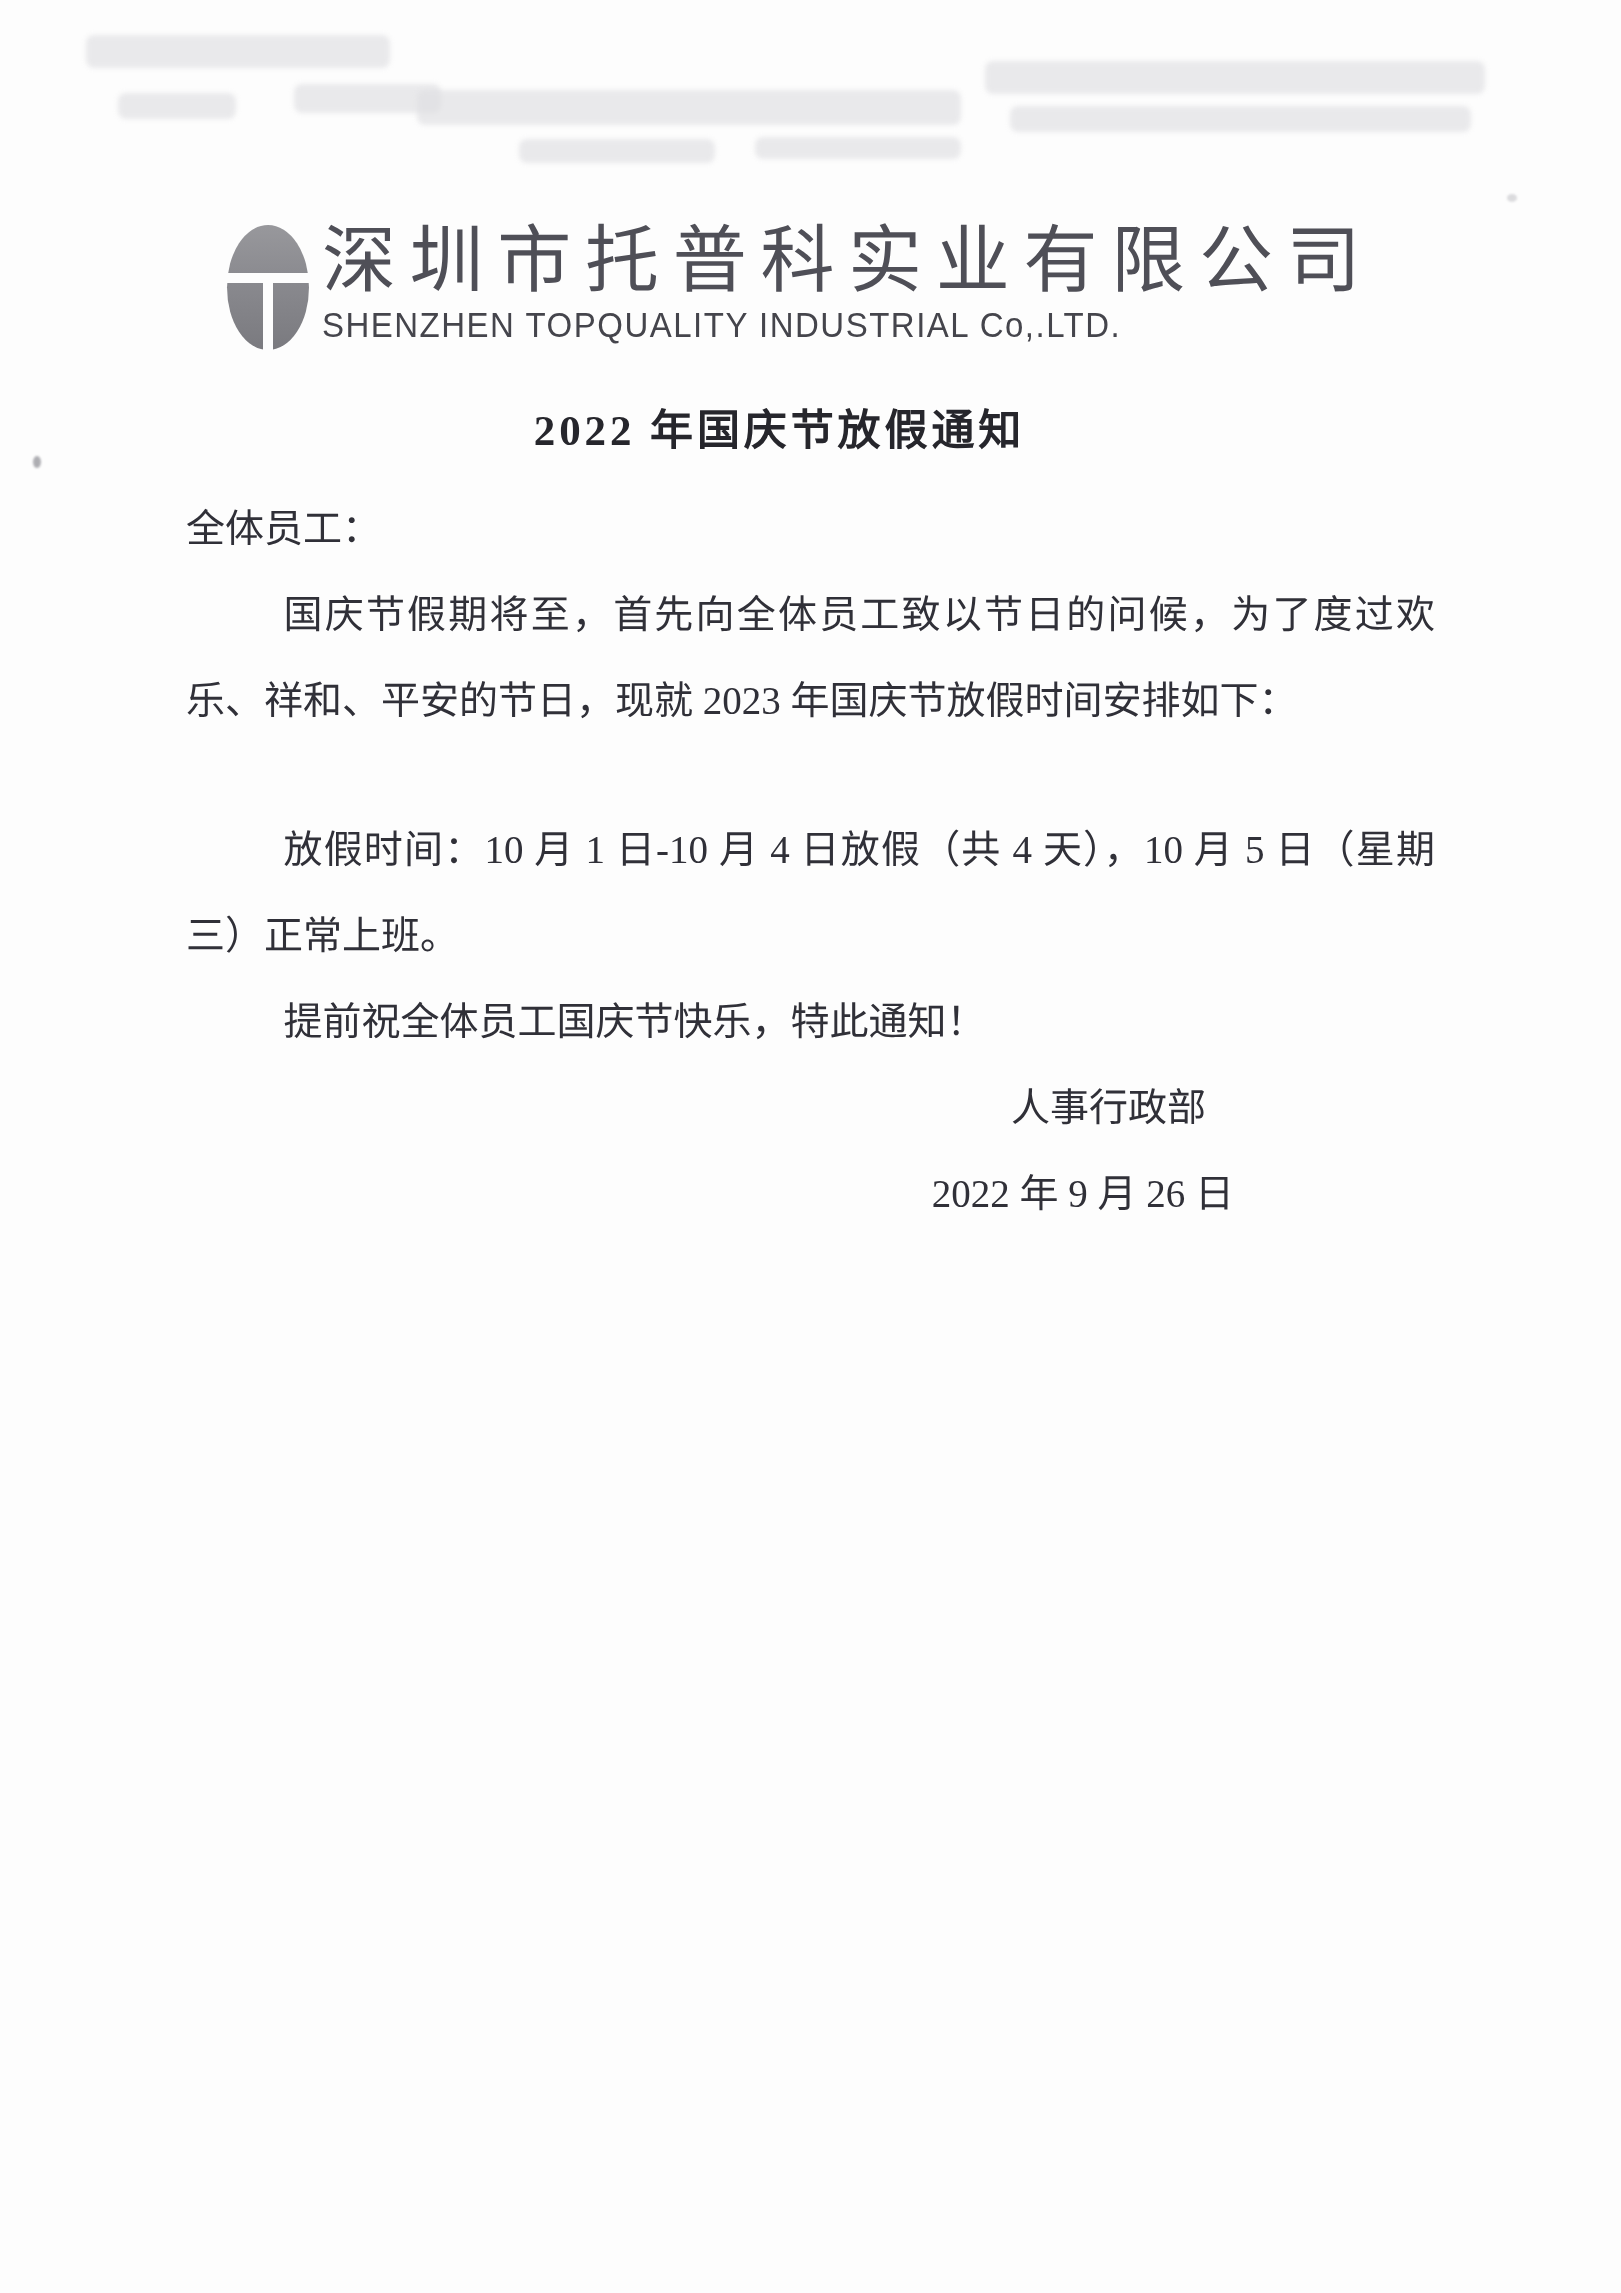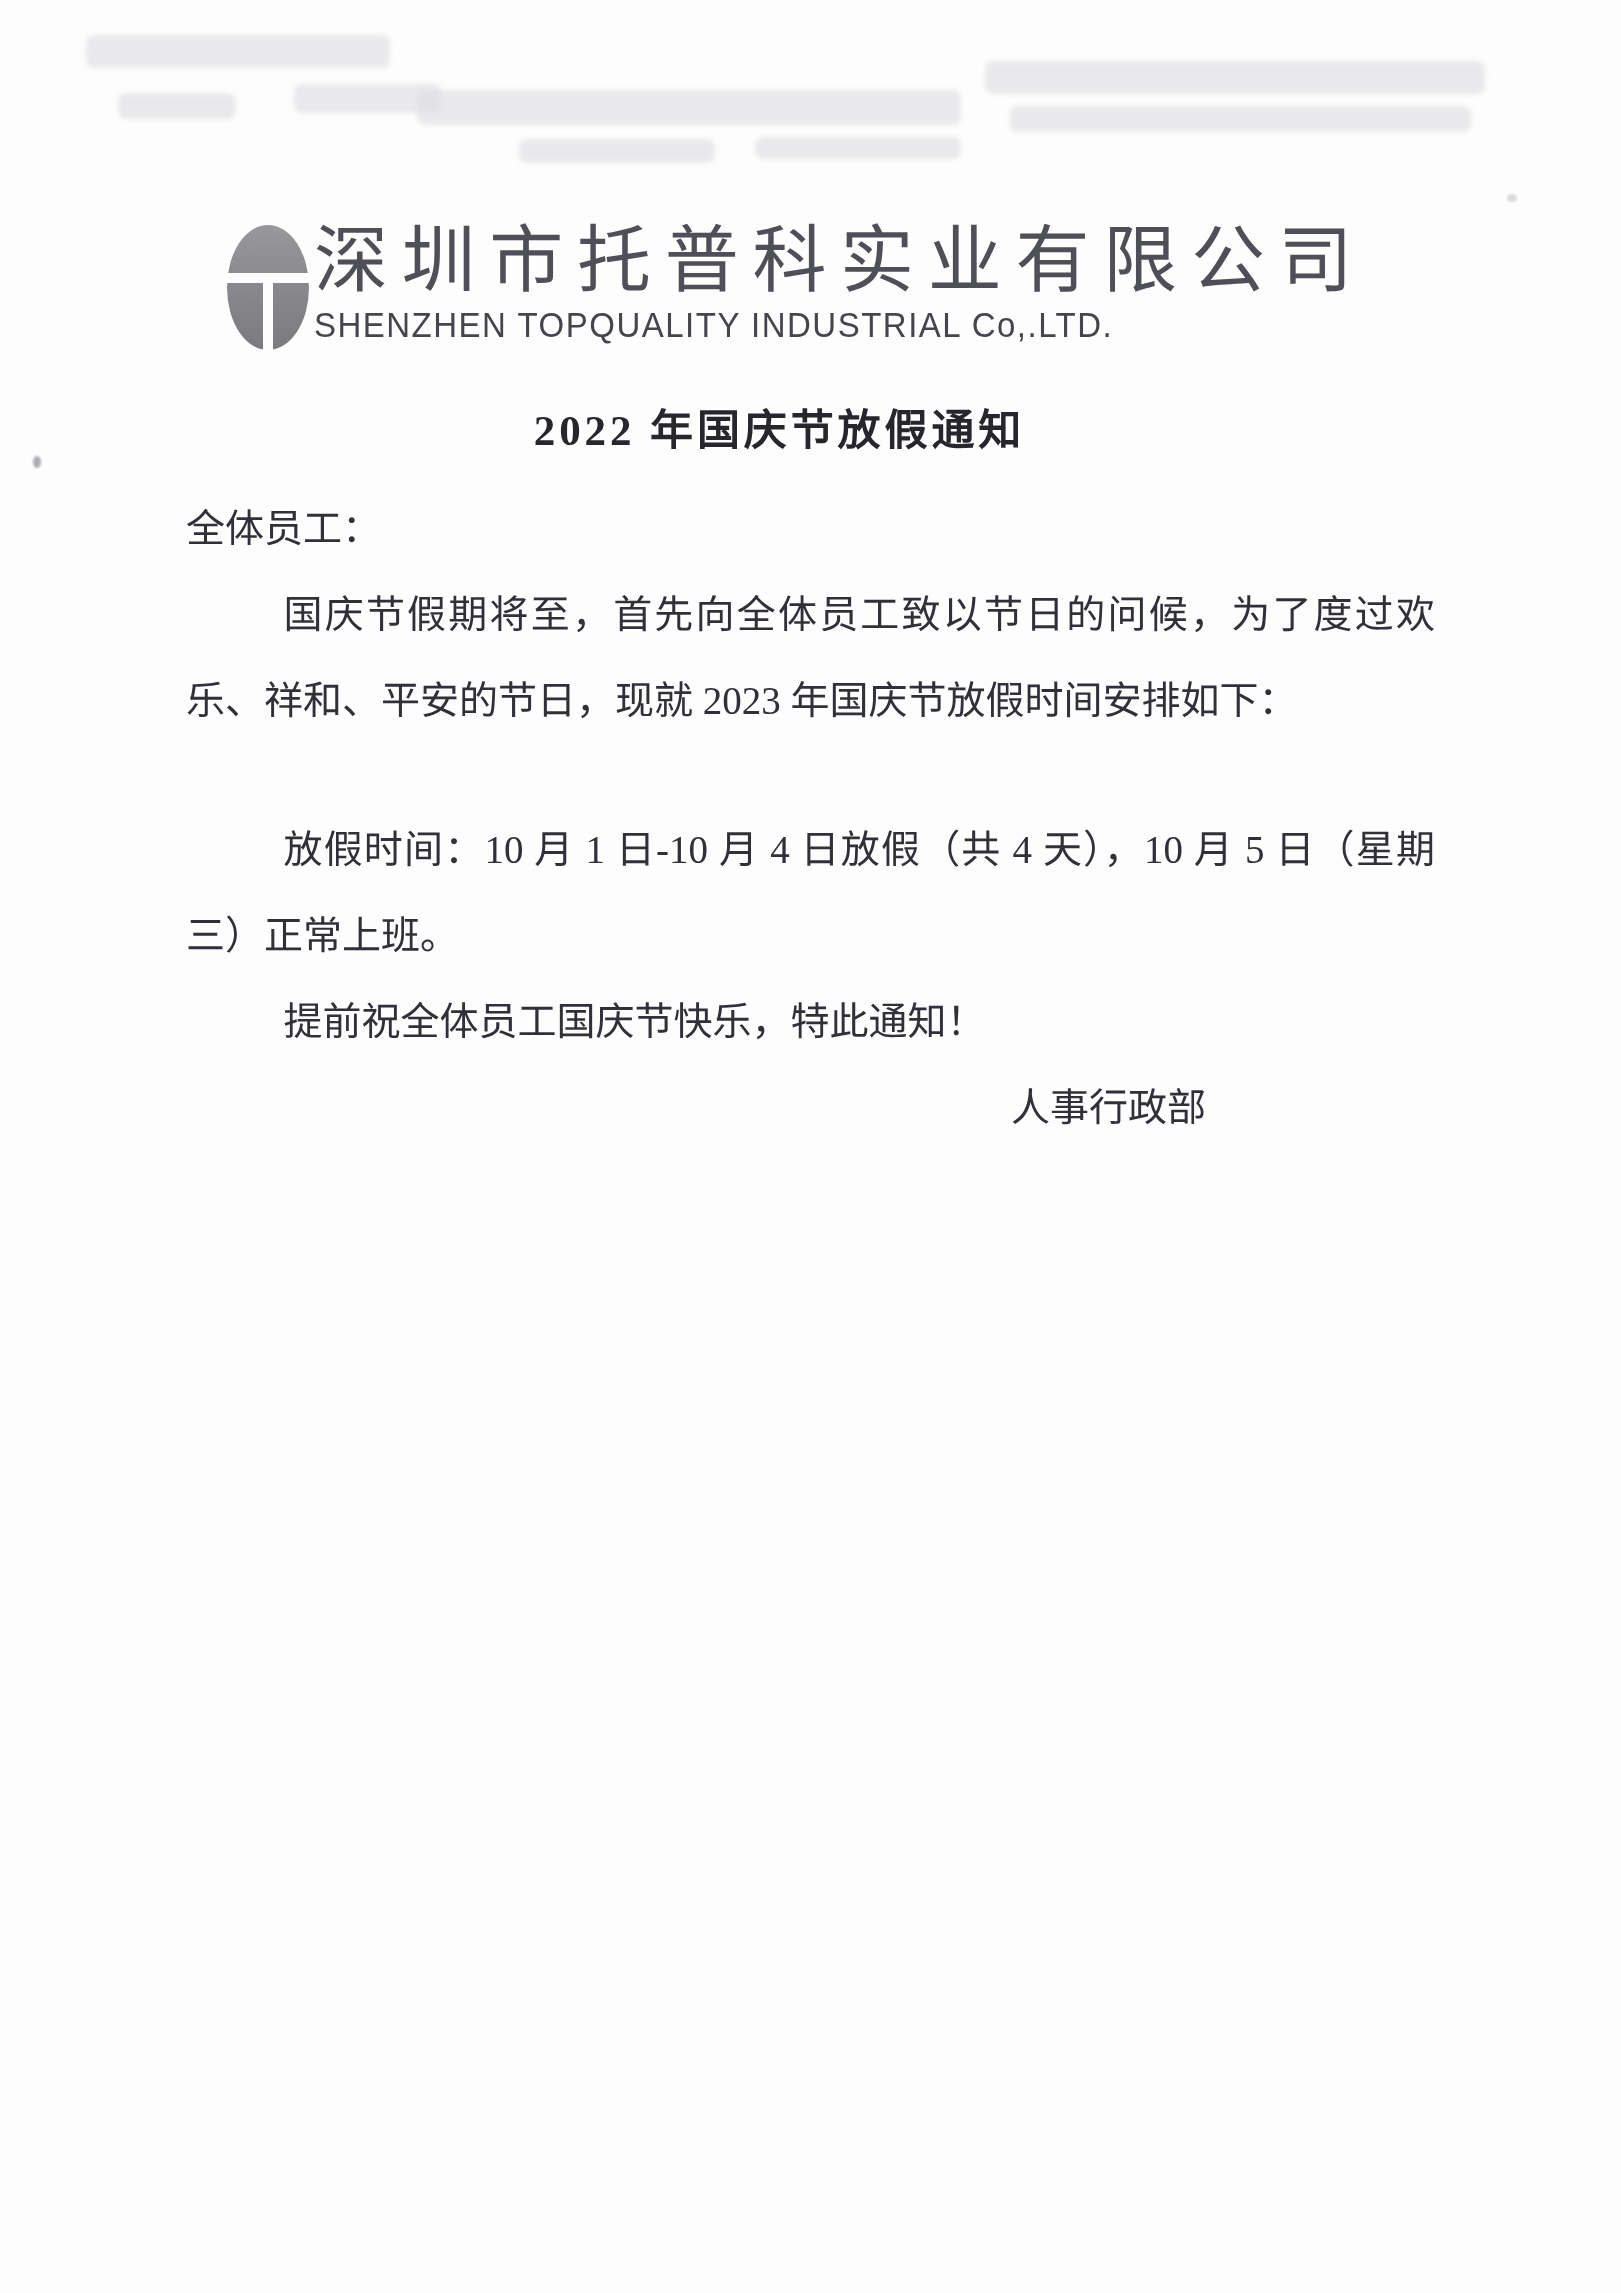--- a/index.html
+++ b/index.html
@@ -19,21 +19,21 @@
   .a3 {left:294px;  top:84px;  width:147px; height:29px;}
   .a4 {left:417px;  top:90px;  width:544px; height:35px;}
   .a5 {left:985px; top:61px;  width:500px; height:33px;}
   .a6 {left:1010px; top:106px; width:461px; height:25.5px;}
   .a7 {left:519px;  top:139px; width:196px; height:23.5px;}
   .a8 {left:755px;  top:137px; width:206px; height:21.6px;}
   .speck1 {left:33px; top:456px; width:7.8px; height:11.8px; background:#9a9aa0; opacity:.8; filter:blur(1px); border-radius:50%;}
   .speck2 {left:1507px; top:194px; width:9.8px; height:7.8px; background:#c9c9cd; filter:blur(1px); border-radius:50%;}
 
   
-  .letterhead { display:flex; align-items:flex-start; margin:223px 0 0 227px; }
+  .letterhead { display:flex; align-items:flex-start; margin:223px 0 0 227px;gap:8px; }
   .logo { width:82px; height:125px; position:relative; flex:none; margin-top:2px; }
   .logo-ellipse {
     width:100%; height:100%; border-radius:50%;
     background:linear-gradient(180deg,#98989c 0%,#8b8b90 40%,#7a7a7f 100%);
   }
   .logo-cross { position:absolute; left:-2px; width:86px; top:48px; height:9.8px; background:#fdfdfd; }
   .logo-stem  { position:absolute; left:36px; top:48px;  width:9.8px; height:79px; background:#fdfdfd; }
 
   .names { margin-left:4.9px; }
   .cn {
@@ -99,14 +99,15 @@
       <p class="para gap-before">放假时间：10 月 1 日-10 月 4 日放假（共 4 天），10 月 5 日（星期三）正常上班。</p>
 
 
 
 
 
       <p class="para">提前祝全体员工国庆节快乐，特此通知！</p>
     </div>
 
   <div class="sig">人事行政部</div>
+  <div class="date">2022 年 9 月 26 日</div>
 </main>
 
 
 </body></html>

